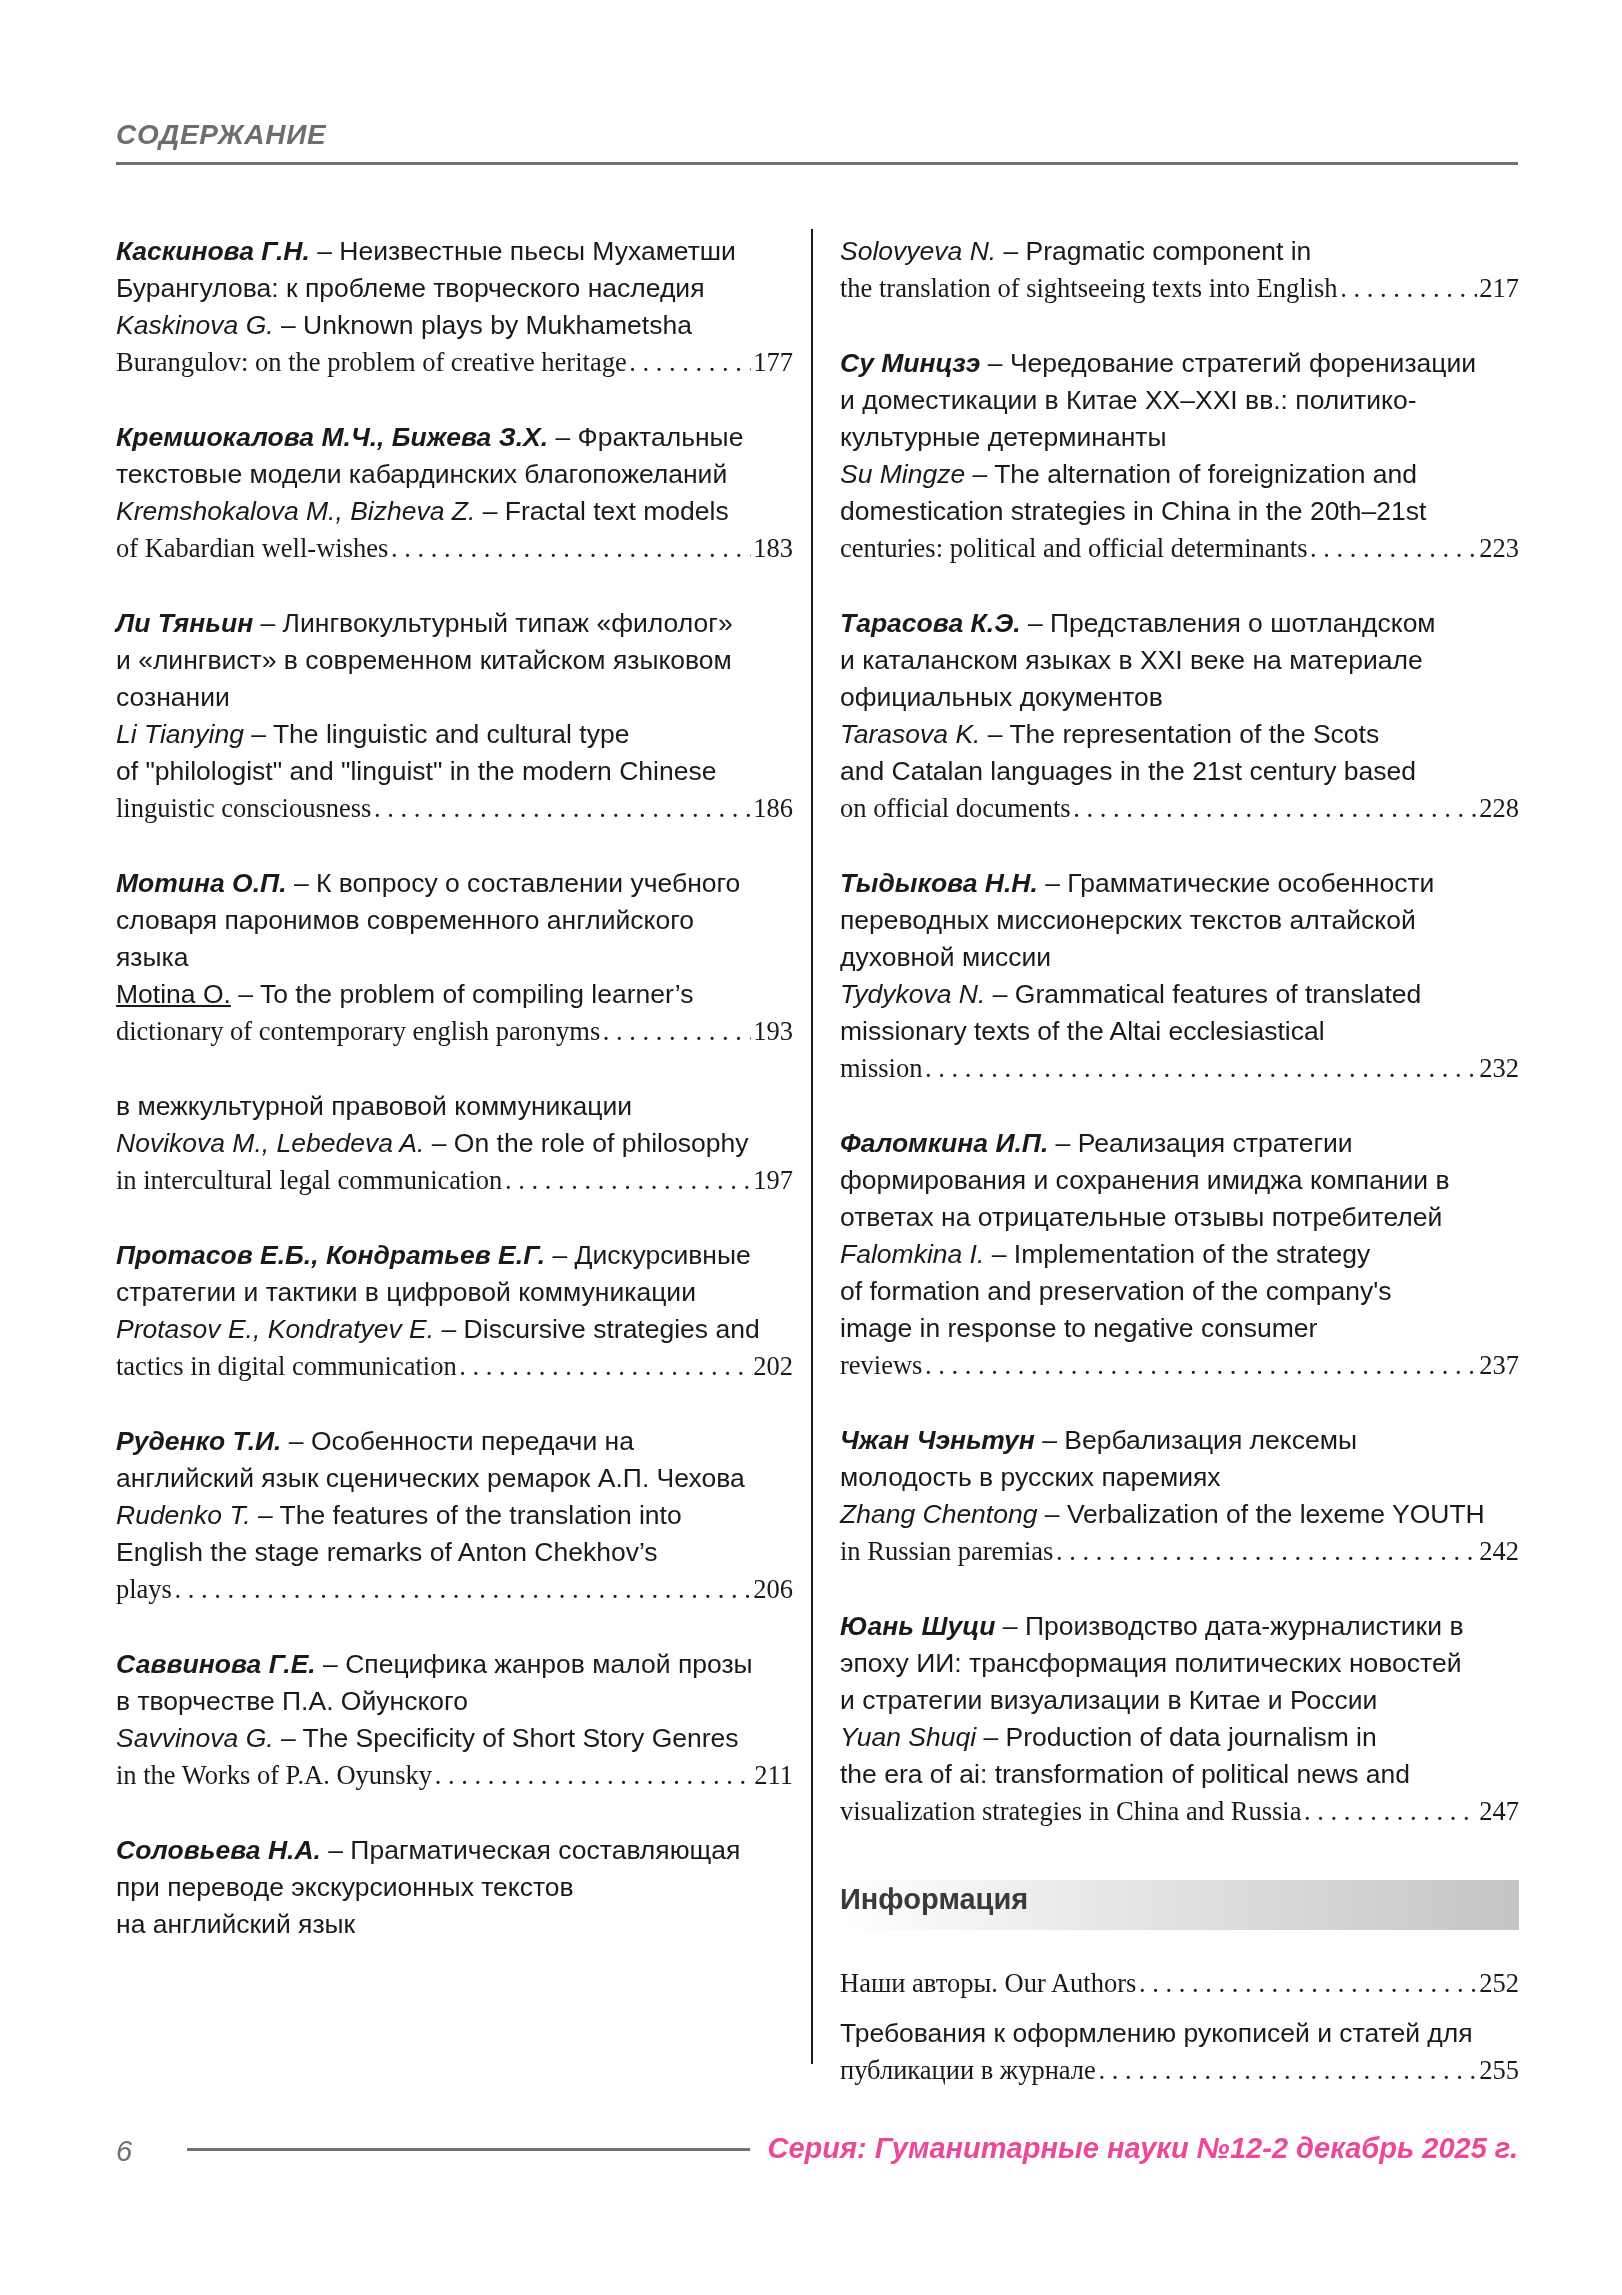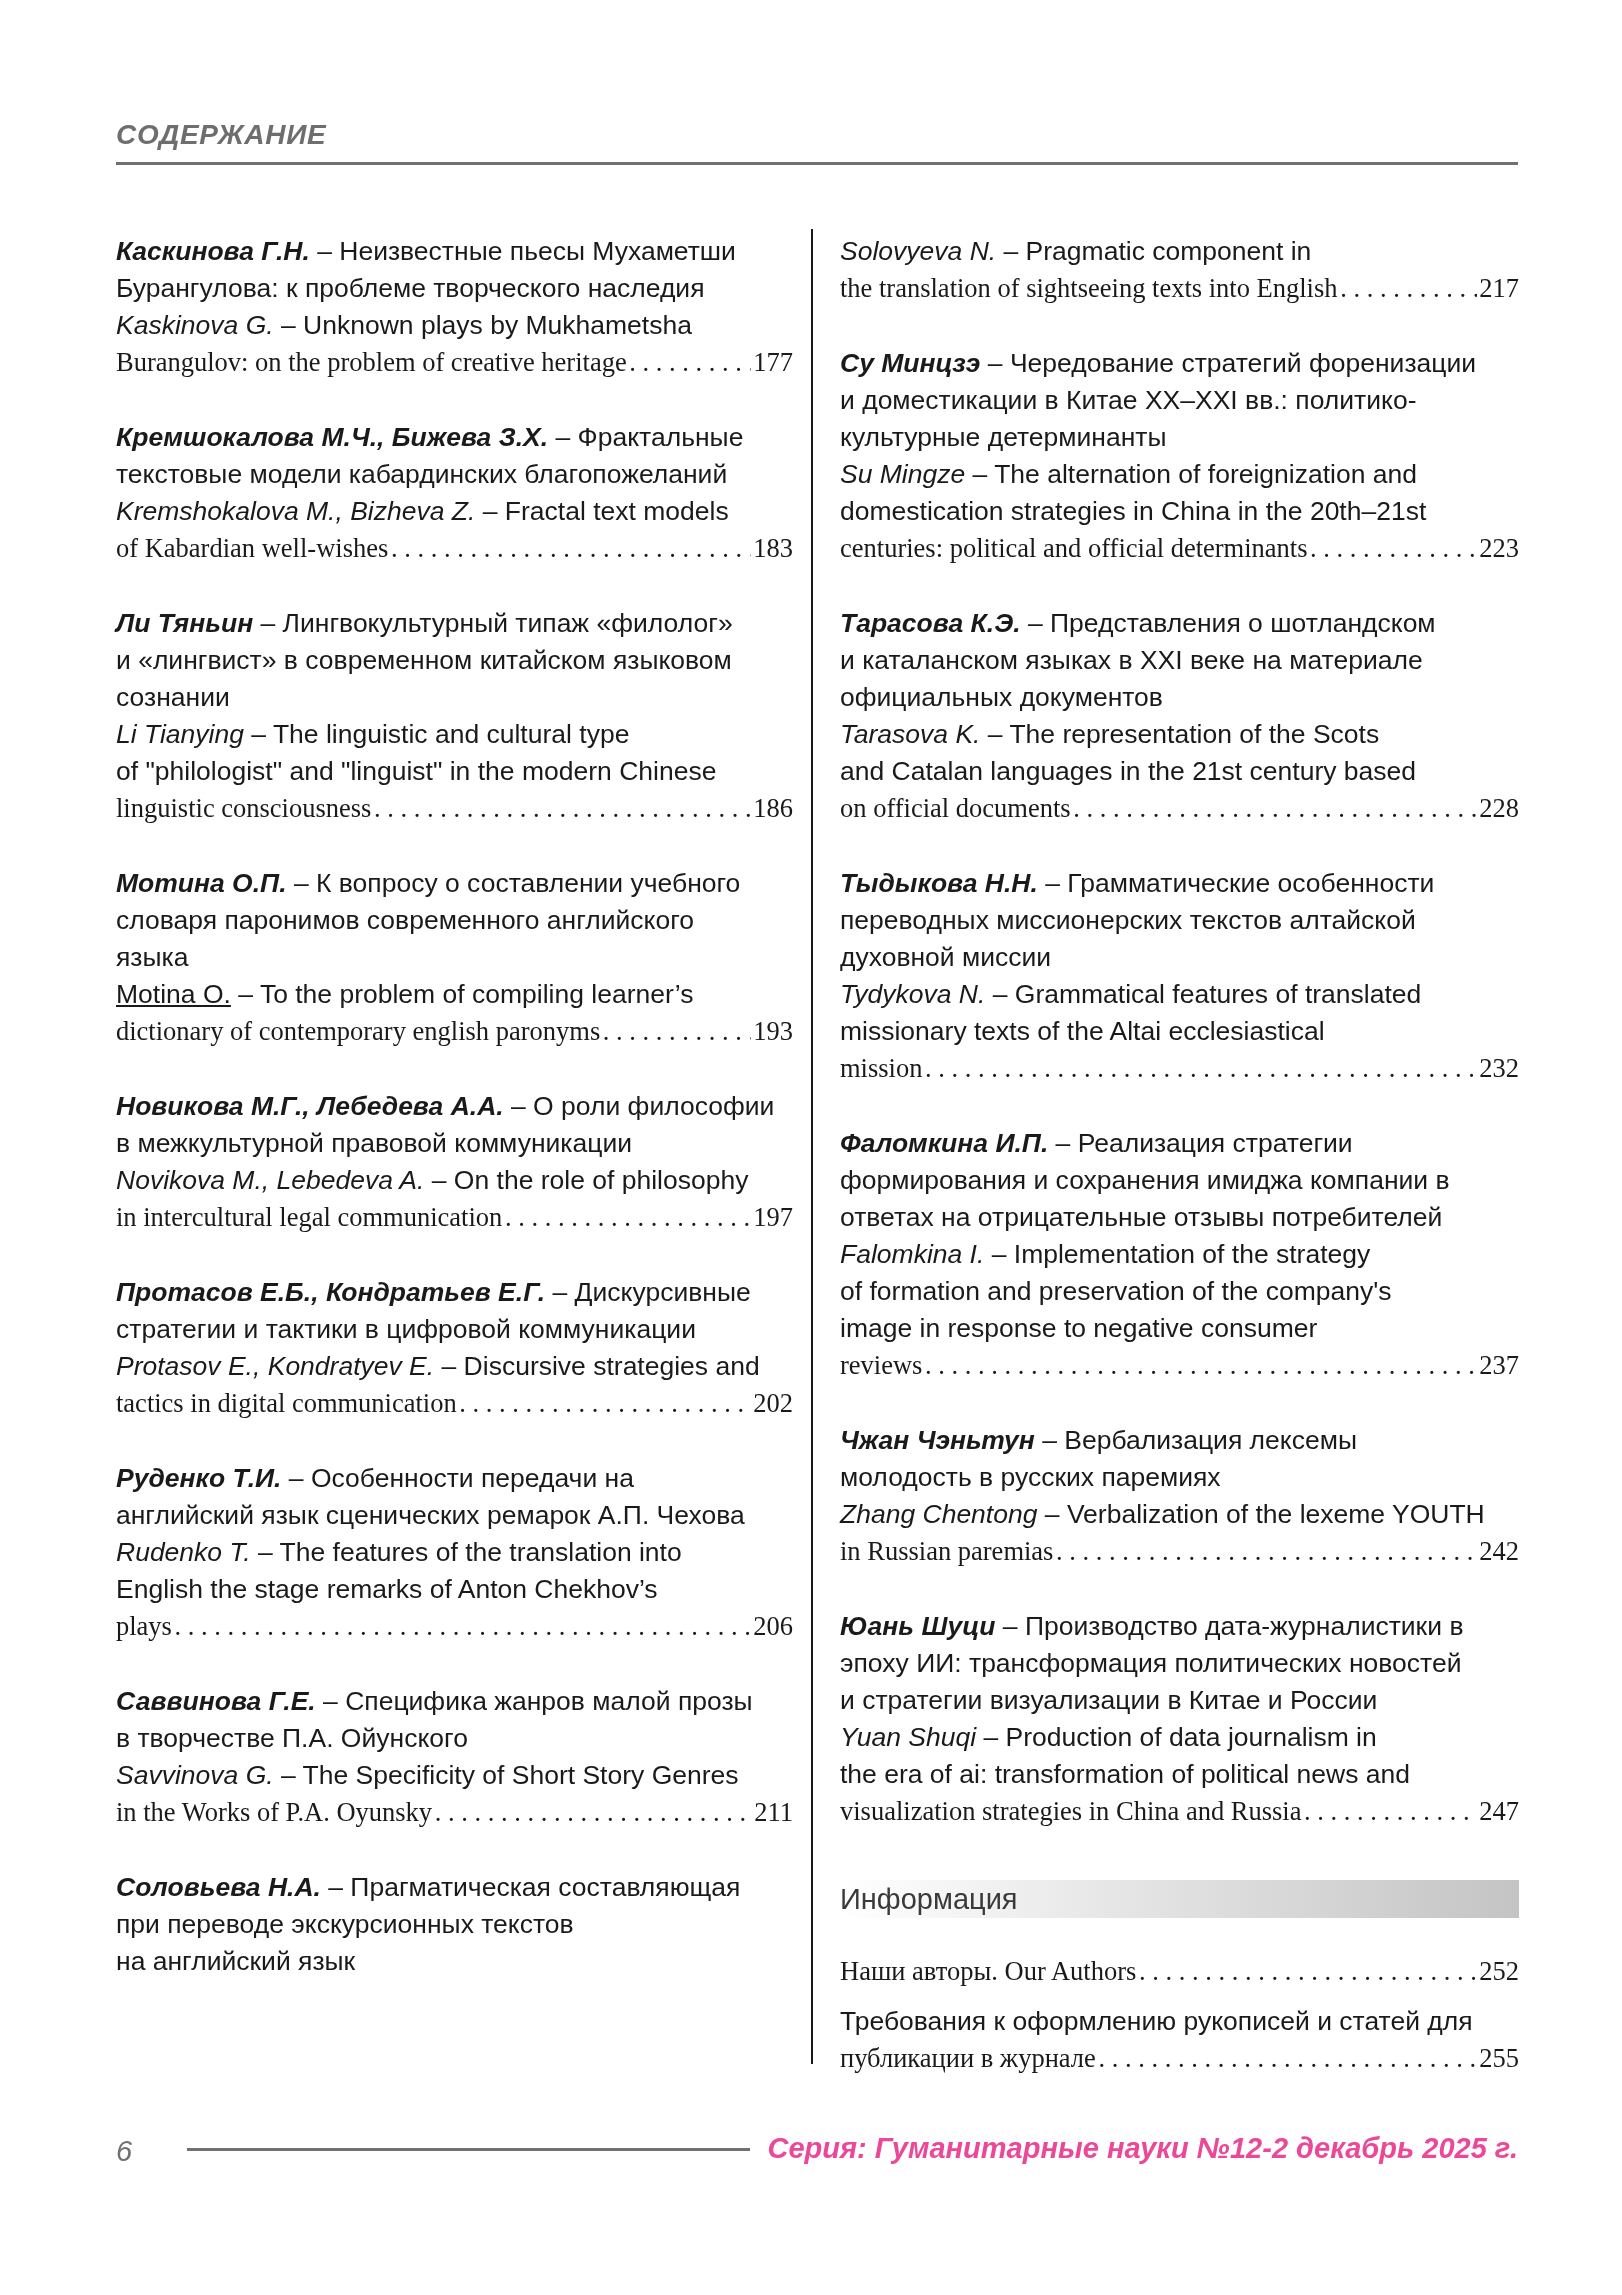--- a/index.html
+++ b/index.html
@@ -17,22 +17,22 @@
   .entry .en .author { font-style: italic; }
   .entry .en.plain .author { font-style: normal; text-decoration: underline; }
   .line { display: block; white-space: nowrap; }
   .leader-line { display: flex; align-items: baseline; white-space: nowrap; font-family: Liberation Serif, serif; }
   .leader-line .txt { flex: 0 0 auto; }
   .leader-line .dots { flex: 1 1 auto; overflow: hidden; white-space: nowrap; letter-spacing: 3.9px;
                        margin: 0 2.6px; color: #1a1a1a; }
   .leader-line .dots::before { content: ". . . . . . . . . . . . . . . . . . . . . . . . . . . . . . . . . . . . . . . . . . . . . . . . . . . . . . . . . . . . . . . . . . . . . . . . . . . . . . . . . . . . . . . . . . . . . . . . . . . . . . . . . . . . . . . . . . . . . . . . . . . . . . . . . . . . . . . . . . . . . . . . . . . . . . . . . . . . . . . . . . . . . . . . . . . . . . . . . . . . . . . . . . . . . . . . . . . . . . . . . . . . . . . . . . . . . . . . . . . . . . . . . . . . . . . . . . . . . . . . . . . . . . . . . . . . . . . . . . . . . . . . . . . . . . . . . . . . . . . . . . . . . . . . . . . . . . . . . . . . . . . . . . . . . . . . . . . . . . . . . . . . . . . . . . . . . . . . . . . . . . . . . . . . . . . . . . . . . . . . . . . . . . . ."; letter-spacing: 0; }
   .leader-line .page { flex: 0 0 auto; }
   .info-section { position: absolute; left: 840px; top: 1880px; width: 679px; }
-  .info-band { height: 38px; background: linear-gradient(to right, #ffffff 0%, #e6e6e6 40%, #c4c4c4 100%);
-               font-size: 29px; line-height: 38px; font-weight: normal; color: #3a3a3a; padding-left: 0; }
+  .info-band { height: 50px; background: linear-gradient(to right, #ffffff 0%, #e6e6e6 40%, #c4c4c4 100%);
+               font-size: 29px; line-height: 38px; font-weight: bold; color: #3a3a3a; padding-left: 0; }
   .info-items { margin-top: 35px; font-size: 26.5px; line-height: 37px; }
   .info-item { margin-bottom: 13px; }
   .footer-page { position: absolute; left: 116px; top: 2135px; font-size: 29px; font-style: italic; color: #707070; }
   .footer-rule { position: absolute; left: 187px; top: 2148px; width: 563px; height: 3.3px; background: #707070; }
   .footer-series { position: absolute; right: 105px; top: 2132px; font-size: 29px; font-style: italic;
                    font-weight: bold; color: #ec4899; white-space: nowrap; }
 </style>
 </head>
 <body>
 
@@ -94,21 +94,20 @@
         <span class="line"><span class="author">Motina O.</span><span> – To the problem of compiling learner’s</span></span>
         <span class="leader-line">
           <span class="txt"><span>dictionary of contemporary english paronyms</span></span>
           <span class="dots"></span>
           <span class="page">193</span>
         </span>
       </div>
     </div>
     <div class="entry">
       <div class="ru">
-        <span class="line"><span class="author">Новикова М.Г., Лебедева А.А.</span><span> – О роли философии</span></span>
         <span class="line"><span>в межкультурной правовой коммуникации</span></span>
       </div>
       <div class="en">
         <span class="line"><span class="author">Novikova M., Lebedeva A.</span><span> – On the role of philosophy</span></span>
         <span class="leader-line">
           <span class="txt"><span>in intercultural legal communication</span></span>
           <span class="dots"></span>
           <span class="page">197</span>
         </span>
       </div>

